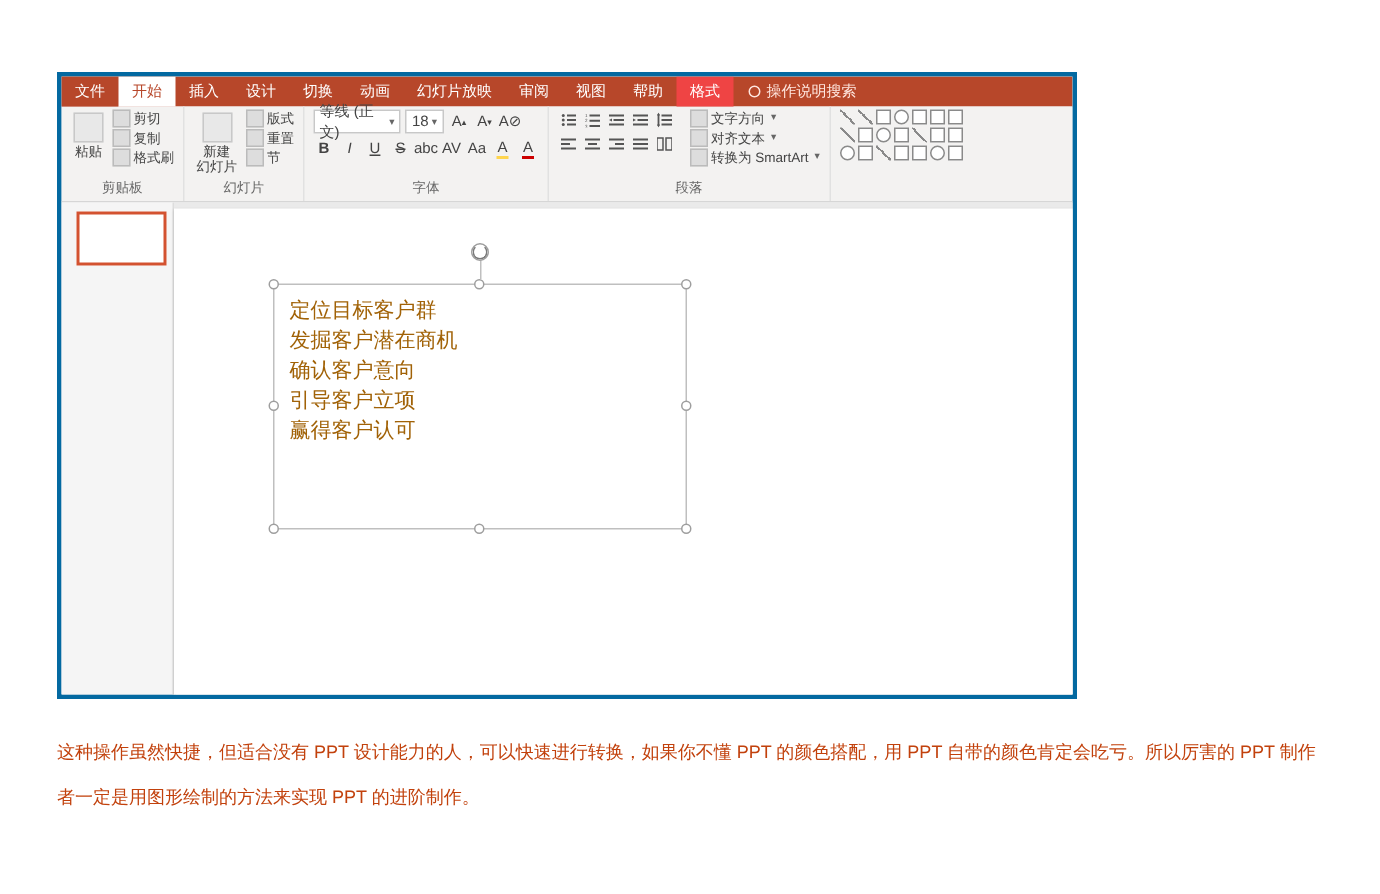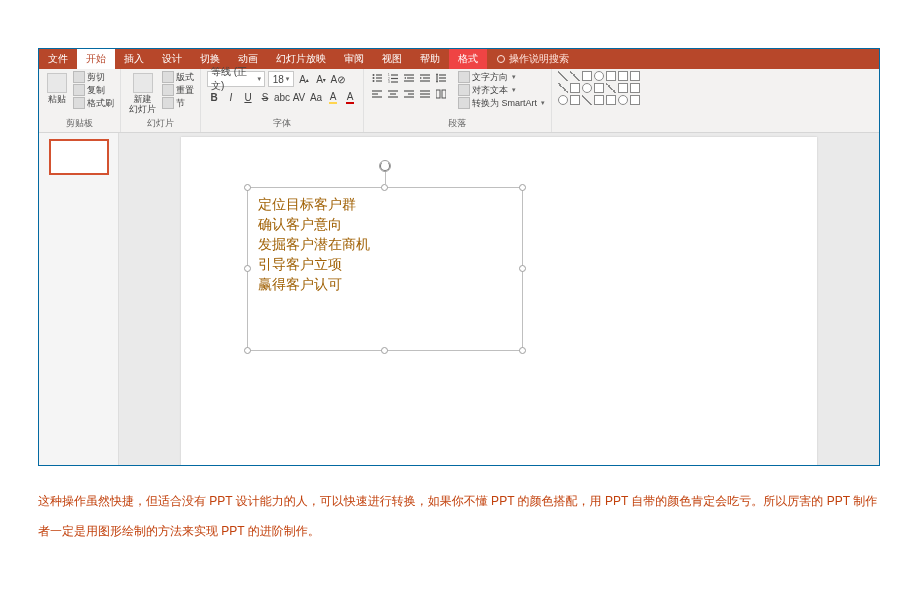--- a/index.html
+++ b/index.html
@@ -1,24 +1,24 @@
 <!DOCTYPE html>
 <html><head>
 <meta charset="utf-8">
 <style>
   * { box-sizing: border-box; margin: 0; padding: 0; }
   html, body { width: 920px; height: 596px; font-family: "Microsoft YaHei", "SimSun", sans-serif; background: #fff; }
 
   .screenshot {
     position: absolute;
     left: 38px; top: 48px;
-    width: 842px; height: 418px;
+    width: 680px; height: 418px;
     background: #f3f3f3;
     overflow: hidden;
-    border: 1px solid #0369a1;
+    border: 3px solid #0369a1;
   }
 
   
   .tabstrip {
     height: 20px;
     background: #b7472a;
     display: flex;
     align-items: stretch;
     font-size: 10px;
     color: #fff;
@@ -428,22 +428,22 @@
           <div class="handle h-tl"></div>
           <div class="handle h-mt"></div>
           <div class="handle h-tr"></div>
           <div class="handle h-ml"></div>
           <div class="handle h-mr"></div>
           <div class="handle h-bl"></div>
           <div class="handle h-mb"></div>
           <div class="handle h-br"></div>
           <div class="content">
             <div>定位目标客户群</div>
+            <div>发掘客户潜在商机</div>
             <div>确认客户意向</div>
-            <div>发掘客户潜在商机</div>
             <div>引导客户立项</div>
             <div>赢得客户认可</div>
           </div>
         </div>
       </div>
     </div>
   </div>
 
 </div>
 

